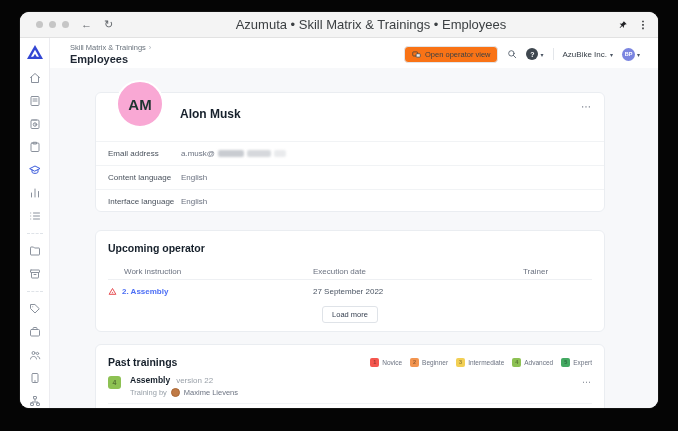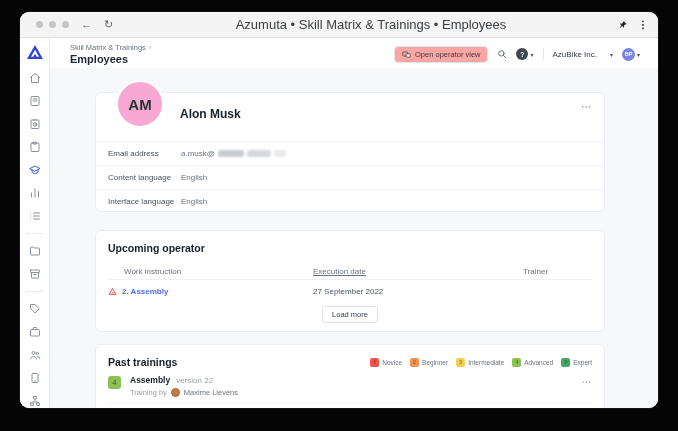--- a/index.html
+++ b/index.html
@@ -25,28 +25,28 @@
   .sicon.active{color:#3b5bdb;}
   .sdiv{width:16px;border-top:1px dashed #dfe3e8;margin:1px 0;}
   .content{flex:1;display:flex;flex-direction:column;min-width:0;}
   
   .topbar{height:30px;background:#fff;display:flex;align-items:center;padding:2px 18px 0 20px;}
   .crumbwrap{display:flex;flex-direction:column;justify-content:space-between;}
   .crumb{font-size:7.5px;color:#6a737d;}
   .crumb .chev{color:#a9b0b8;margin-left:3px;}
   .page-title{font-size:11px;font-weight:bold;color:#1f2733;margin-top:1px;}
   .top-right{margin-left:auto;display:flex;align-items:center;gap:9px;}
-  .op-btn{display:flex;align-items:center;gap:4px;background:#fca5a5;border:1px solid #e2e5e9;border-radius:4px;padding:3px 7px;font-size:7.5px;color:#3c4043;white-space:nowrap;}
+  .op-btn{display:flex;align-items:center;gap:4px;background:#f97316;border:1px solid #e2e5e9;border-radius:4px;padding:3px 7px;font-size:7.5px;color:#3c4043;white-space:nowrap;}
   .op-btn svg{width:9px;height:9px;stroke:#3c4043;fill:none;stroke-width:2;}
   .search-ic svg{width:10px;height:10px;stroke:#4b5563;fill:none;stroke-width:2;stroke-linecap:round;display:block;}
   .help{display:flex;align-items:center;gap:2px;}
   .help-circle{width:12px;height:12px;border-radius:50%;background:#3f474f;color:#fff;font-size:7px;font-weight:bold;display:flex;align-items:center;justify-content:center;}
   .caret{font-size:6px;color:#4b5563;}
   .vdiv{width:1px;height:12px;background:#e3e6ea;}
-  .org{font-size:8px;color:#343c45;display:flex;align-items:center;gap:13px;white-space:nowrap;}
+  .org{font-size:8px;color:#343c45;display:flex;align-items:center;gap:3px;white-space:nowrap;}
   .user-av{width:13px;height:13px;border-radius:50%;color:#fff;font-size:5.5px;font-weight:bold;display:flex;align-items:center;justify-content:center;}
   .userwrap{display:flex;align-items:center;gap:2px;}
   
   .main{flex:1;background:#f7f8fa;overflow:hidden;padding-top:24px;}
   .col{width:510px;margin-left:45px;}
   .card{background:#fff;border:1px solid #eaedf1;border-radius:6px;}
   
   .profile-card{position:relative;height:120px;}
   .pav{position:absolute;left:20px;top:-13px;width:48px;height:48px;border-radius:50%;border:2px solid #fff;color:#1e3430;font-size:15px;font-weight:bold;display:flex;align-items:center;justify-content:center;}
   .pname{position:absolute;left:84px;top:14px;font-size:12px;font-weight:bold;color:#16202b;}
@@ -55,21 +55,21 @@
   .frow{display:flex;align-items:center;height:24px;border-top:1px solid #f1f3f5;padding:0 12px;}
   .flabel{width:73px;font-size:8px;color:#49515c;}
   .fvalue{font-size:8px;color:#6b7280;display:flex;align-items:center;gap:3px;}
   .redact{display:inline-block;height:7px;border-radius:2px;background:#c9ccd1;filter:blur(1.2px);}
   .r1{width:26px;} .r2{width:24px;opacity:.75;} .r3{width:12px;opacity:.4;}
   
   .up-card{margin-top:18px;height:102px;padding:11px 12px;}
   .card-title{font-size:10.5px;font-weight:bold;color:#16202b;}
   .thead{display:flex;margin-top:9px;height:17px;align-items:center;border-bottom:1px solid #eef0f3;}
   .th{font-size:8px;color:#6b7280;}
-  .c1{width:205px;padding-left:16px;} .c2{width:210px;text-decoration:underline;} .c3{flex:1;}
+  .c1{width:205px;padding-left:16px;} .c2{width:210px;} .c3{flex:1;}
   .trow{display:flex;align-items:center;height:23px;}
   .cell1{width:205px;display:flex;align-items:center;gap:5px;}
   .wi-icon svg{width:9px;height:9px;display:block;}
   .wi-link{font-size:8px;font-weight:bold;}
   .cell2{width:210px;font-size:8px;color:#4b5563;}
   .cell3{flex:1;font-size:8px;color:#4b5563;}
   .loadmore-row{display:flex;justify-content:center;margin-top:3px;}
   .loadmore{background:#fff;border:1px solid #dfe3e8;border-radius:3px;padding:3px 9px;font-size:7.5px;color:#374151;}
   
   .past-card{margin-top:12px;height:96px;padding:11px 12px;}

